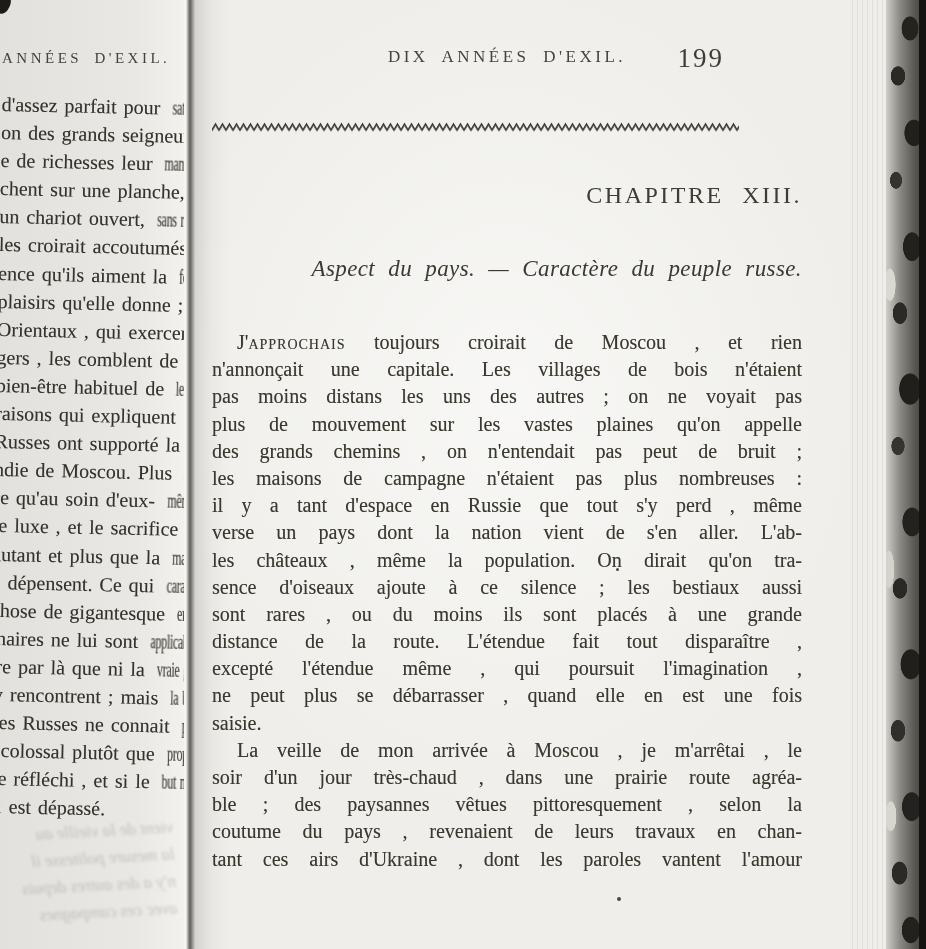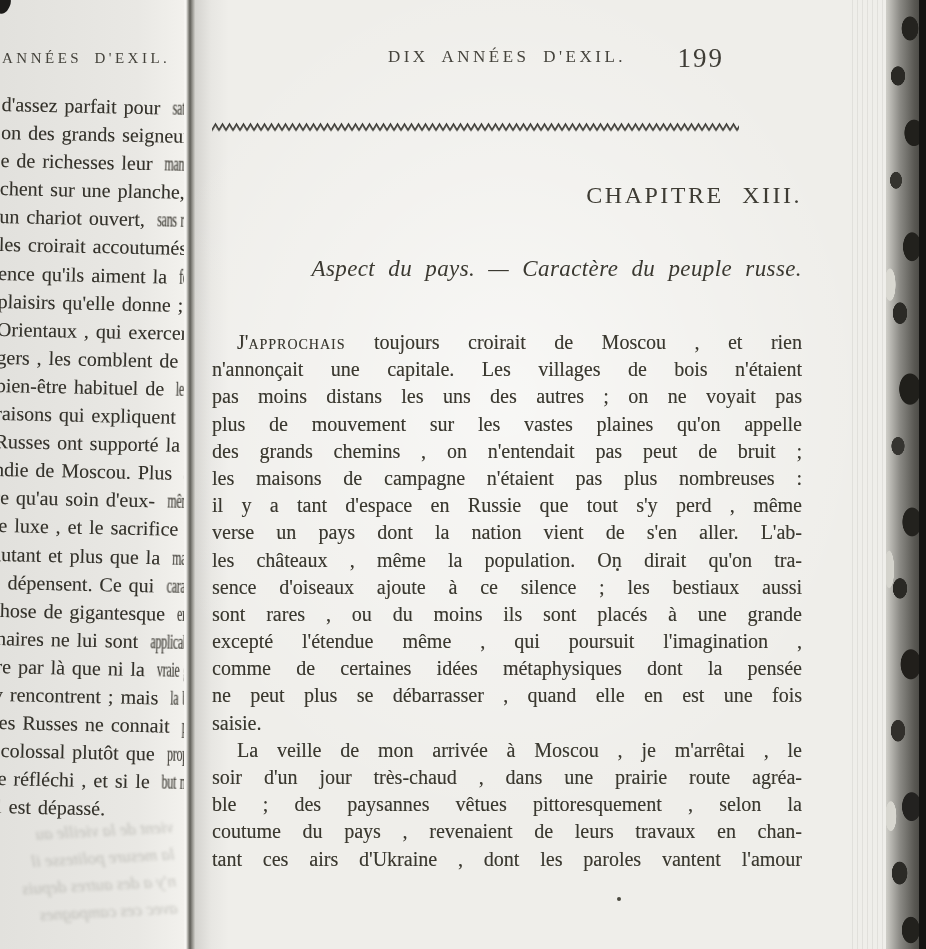--- a/index.html
+++ b/index.html
@@ -202,22 +202,22 @@
           <div class="bline">n'annonçait une capitale. Les villages de bois n'étaient</div>
           <div class="bline">pas moins distans les uns des autres ; on ne voyait pas</div>
           <div class="bline">plus de mouvement sur les vastes plaines qu'on appelle</div>
           <div class="bline">des grands chemins , on n'entendait pas peut de bruit ;</div>
           <div class="bline">les maisons de campagne n'étaient pas plus nombreuses :</div>
           <div class="bline">il y a tant d'espace en Russie que tout s'y perd , même</div>
           <div class="bline">verse un pays dont la nation vient de s'en aller. L'ab-</div>
           <div class="bline">les châteaux , même la population. On dirait qu'on tra-</div>
           <div class="bline">sence d'oiseaux ajoute à ce silence ; les bestiaux aussi</div>
           <div class="bline">sont rares , ou du moins ils sont placés à une grande</div>
+          <div class="bline">distance de la route. L'étendue fait tout disparaître ,</div>
           <div class="bline">excepté l'étendue même , qui poursuit l'imagination ,</div>
-          <div class="bline">comme de certaines idées métaphysiques dont la pensée</div>
           <div class="bline">ne peut plus se débarrasser , quand elle en est une fois</div>
           <div class="bline parend">saisie.</div>
           <div class="bline indent">La veille de mon arrivée à Moscou , je m'arrêtai , le</div>
           <div class="bline">soir d'un jour très-chaud , dans une prairie route agréa-</div>
           <div class="bline">ble ; des paysannes vêtues pittoresquement , selon la</div>
           <div class="bline">coutume du pays , revenaient de leurs travaux en chan-</div>
           <div class="bline">tant ces airs d'Ukraine , dont les paroles vantent l'amour</div>
         </div>
 
       <div class="ink-speck" style="left:404px; top:568px; width:3px; height:3px;"></div>

